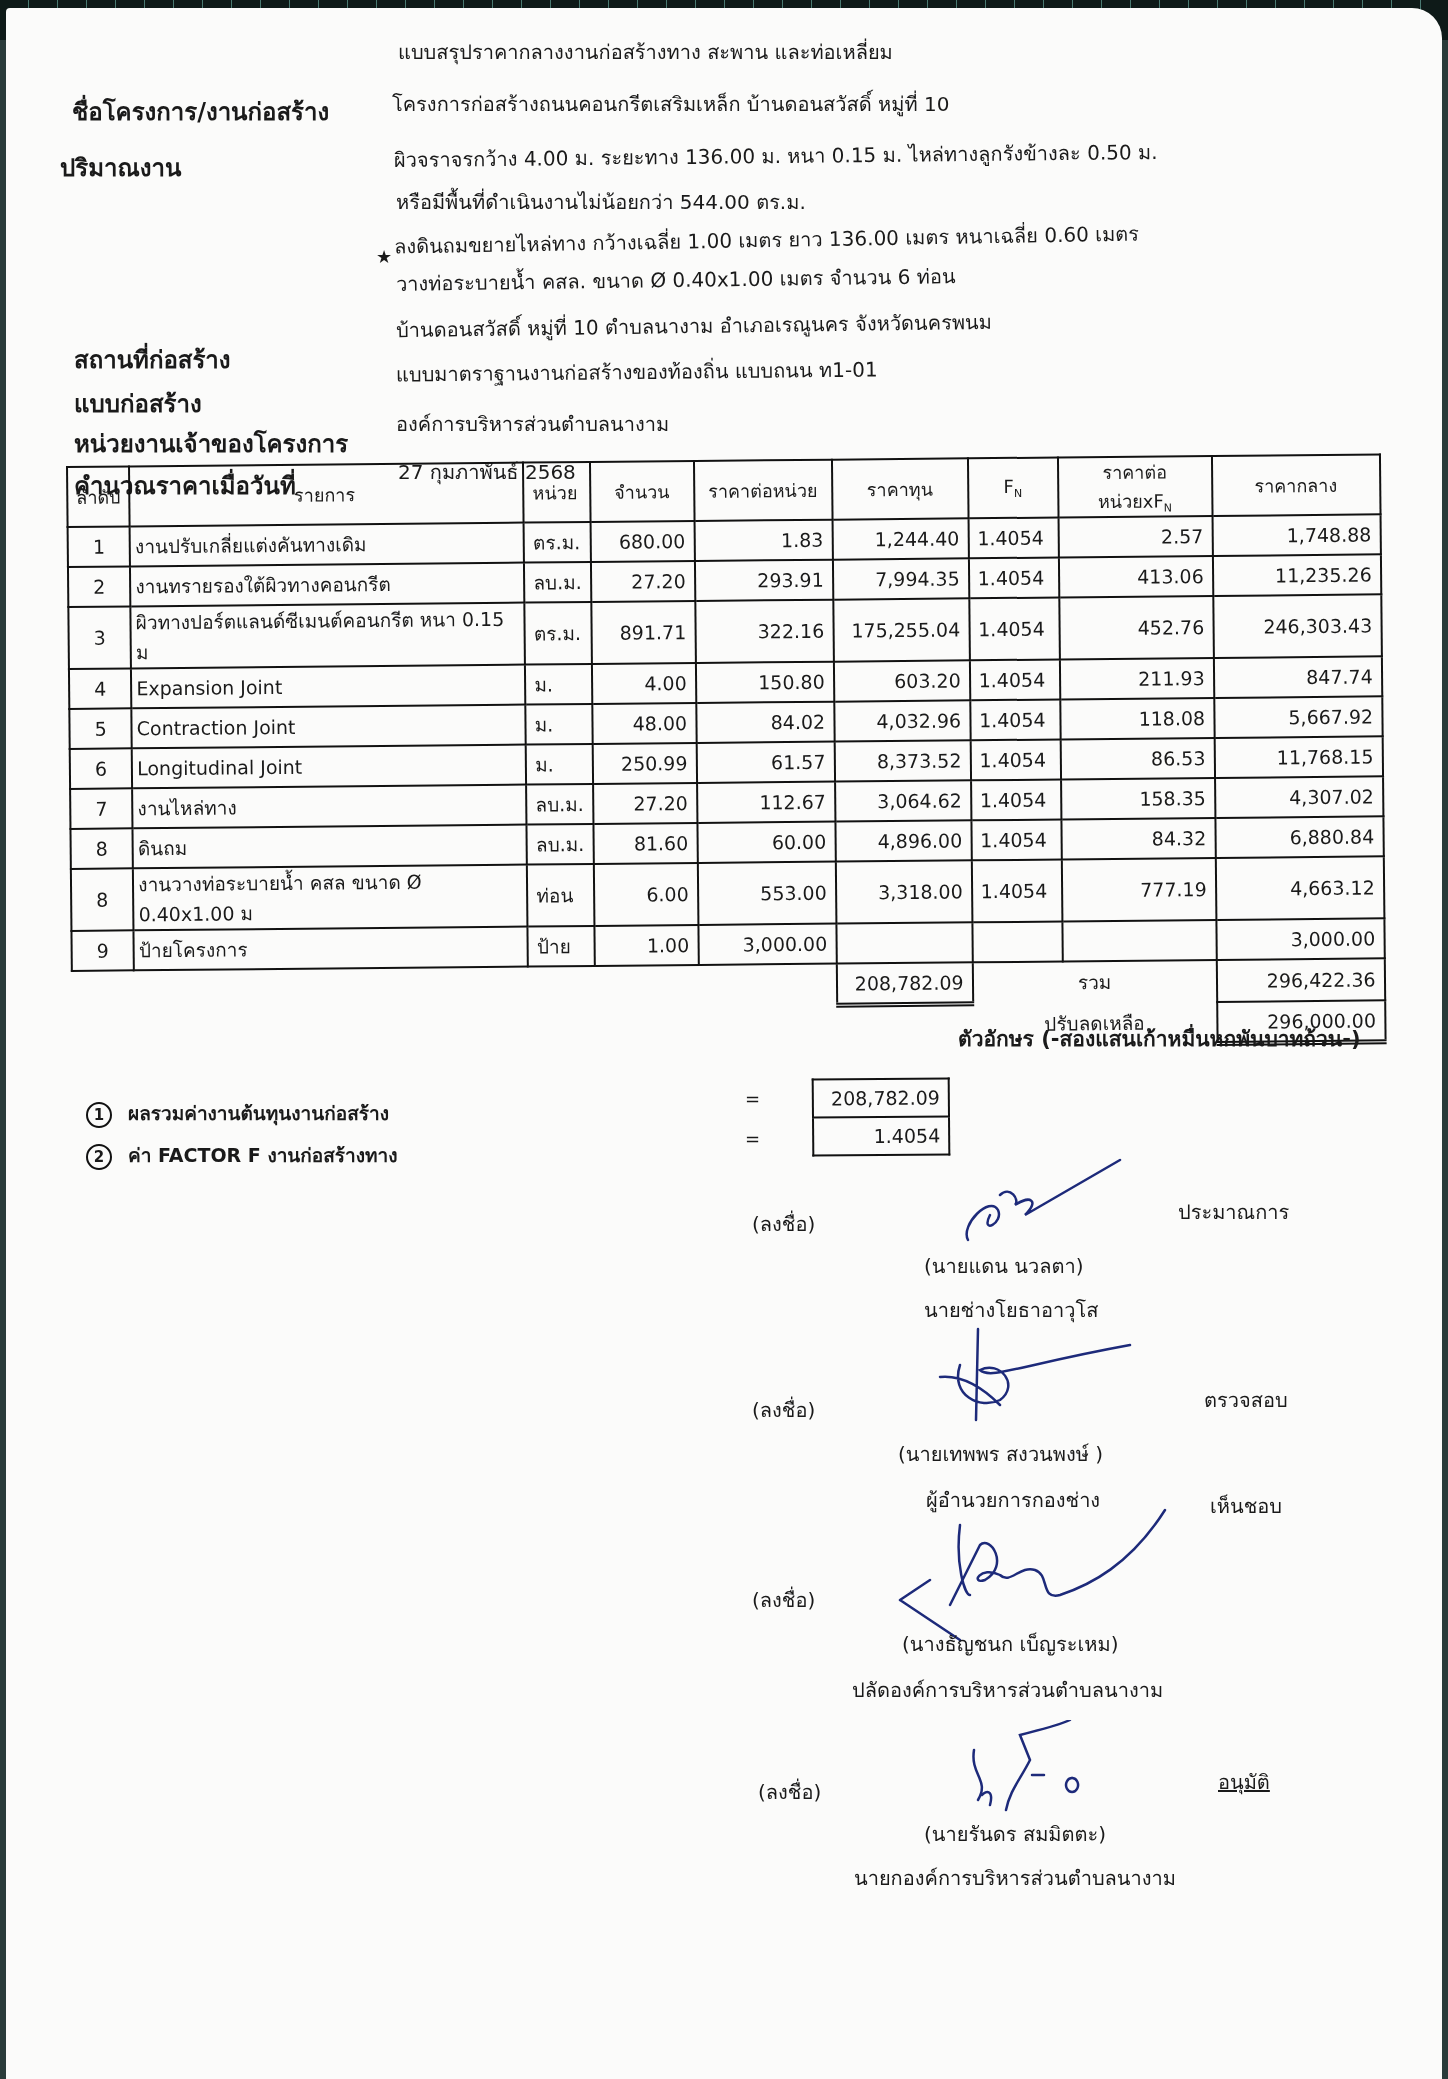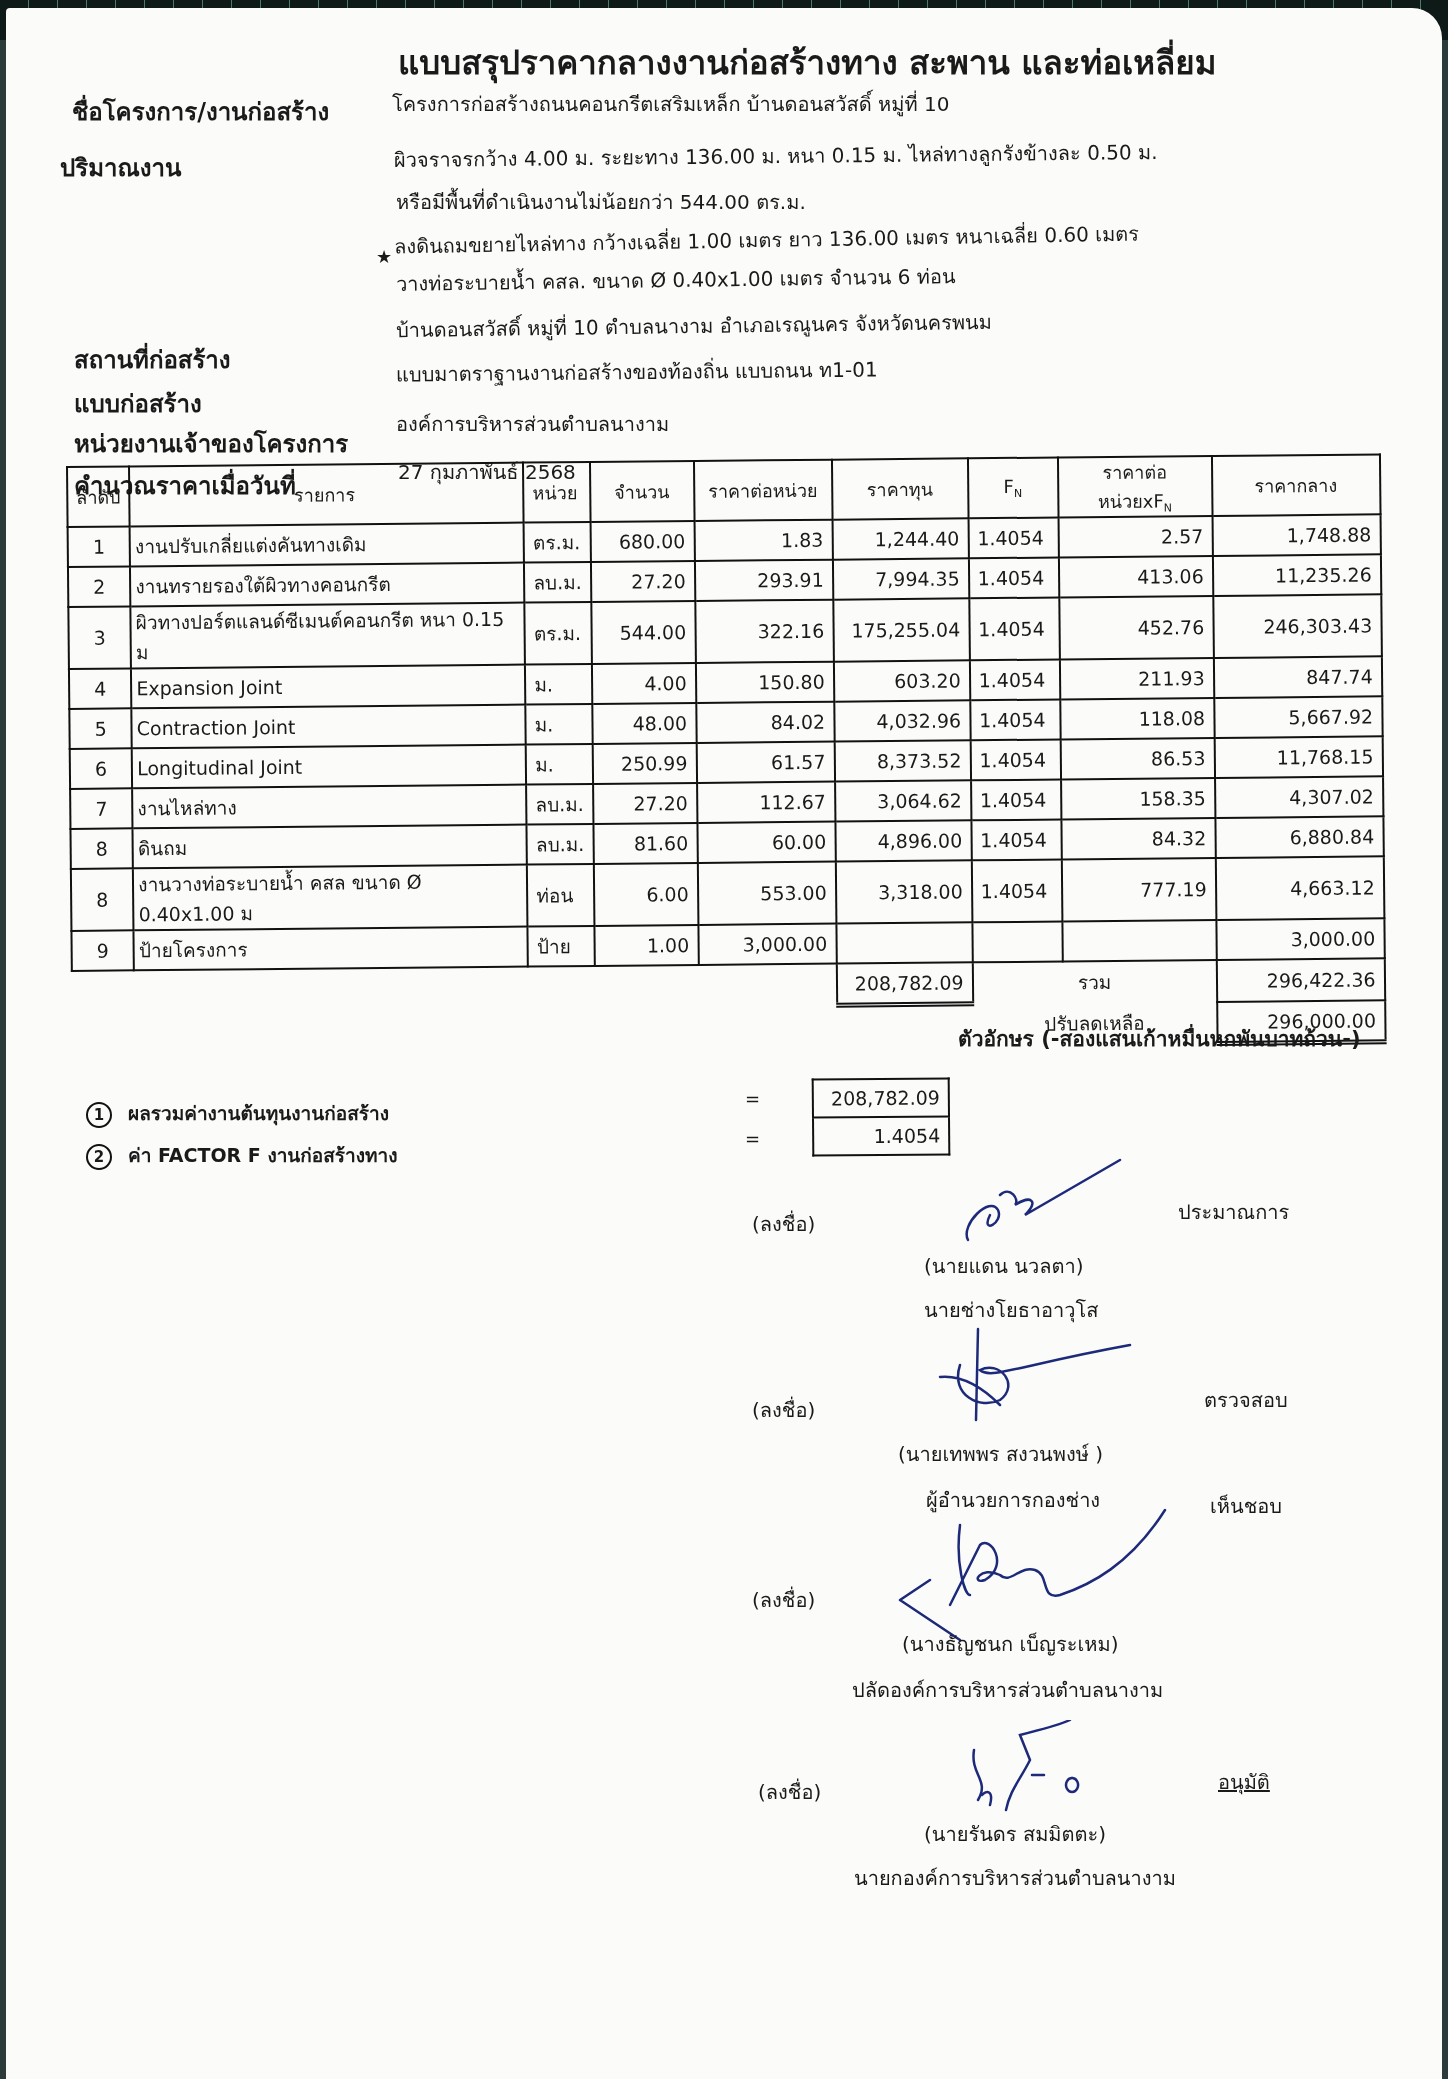--- a/index.html
+++ b/index.html
@@ -13,21 +13,21 @@
   .mat {
     position: absolute; left: 0; top: 0; width: 1448px; height: 40px;
     background: repeating-linear-gradient(90deg, #0e1a18 0 28px, #4a7a72 28px 29px);
   }
   .paper {
     position: absolute; left: 6px; top: 8px; width: 1436px; height: 2071px;
     background: #fbfbfa;
     border-radius: 4px 30px 0 0;
   }
   .abs { position: absolute; white-space: nowrap; }
-  .title { left: 398px; top: 36px; font-size: 33px; font-weight: bold; }
+  .title { left: 398px; top: 36px; font-size: 20px; font-weight: normal; }
   .lbl { font-size: 24px; font-weight: bold; }
   .val { font-size: 20px; }
   .star { font-size: 18px; }
 
   table.main {
     position: absolute; left: 66px; top: 466px;
     border-collapse: collapse; font-size: 19px;
     transform: rotate(-0.55deg); transform-origin: left top;
   }
   table.main td, table.main th {
@@ -129,21 +129,21 @@
         <td class="c-up">293.91</td>
         <td class="c-cost">7,994.35</td>
         <td class="c-fn">1.4054</td>
         <td class="c-upfn">413.06</td>
         <td class="c-mid">11,235.26</td>
       </tr>
       <tr>
         <td class="c-no">3</td>
         <td class="c-desc">ผิวทางปอร์ตแลนด์ซีเมนต์คอนกรีต หนา 0.15  ม</td>
         <td class="c-unit">ตร.ม.</td>
-        <td class="c-qty">544.00</td>
+        <td class="c-qty">891.71</td>
         <td class="c-up">322.16</td>
         <td class="c-cost">175,255.04</td>
         <td class="c-fn">1.4054</td>
         <td class="c-upfn">452.76</td>
         <td class="c-mid">246,303.43</td>
       </tr>
       <tr>
         <td class="c-no">4</td>
         <td class="c-desc">Expansion  Joint</td>
         <td class="c-unit">ม.</td>

